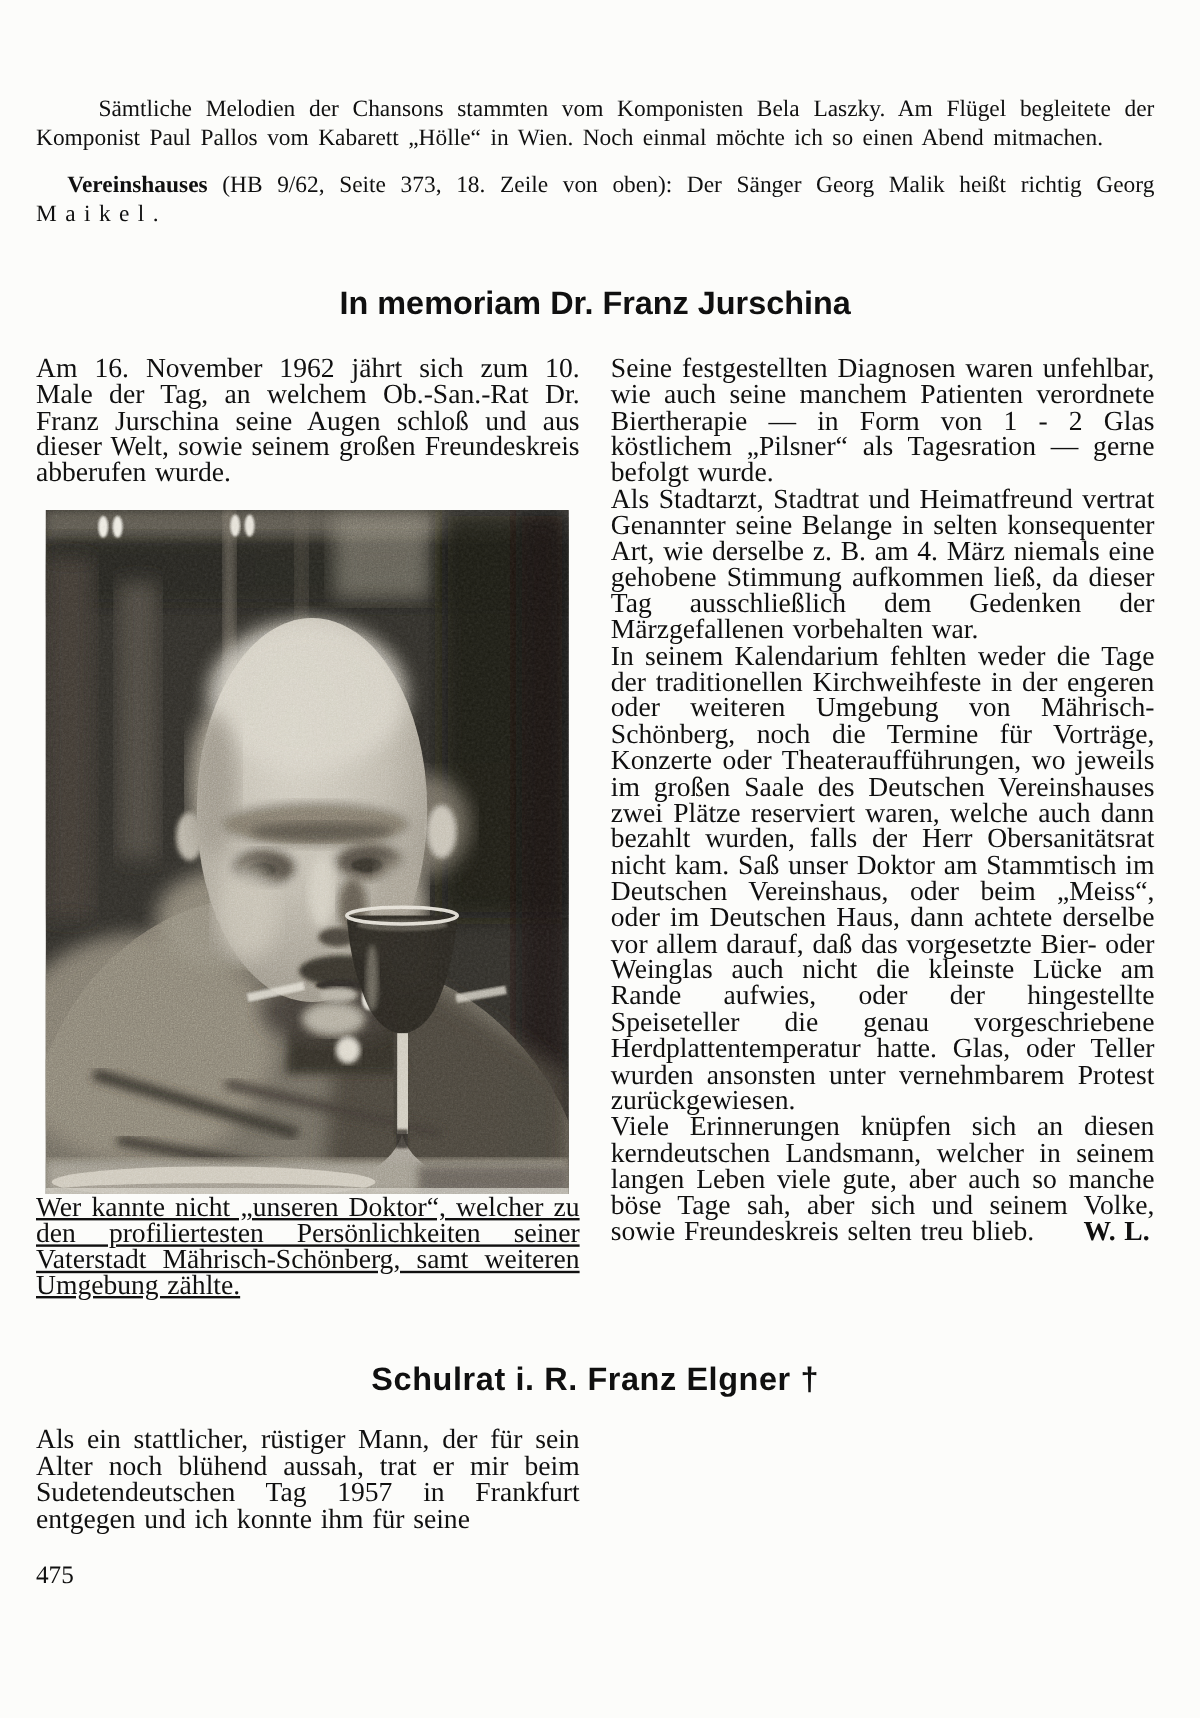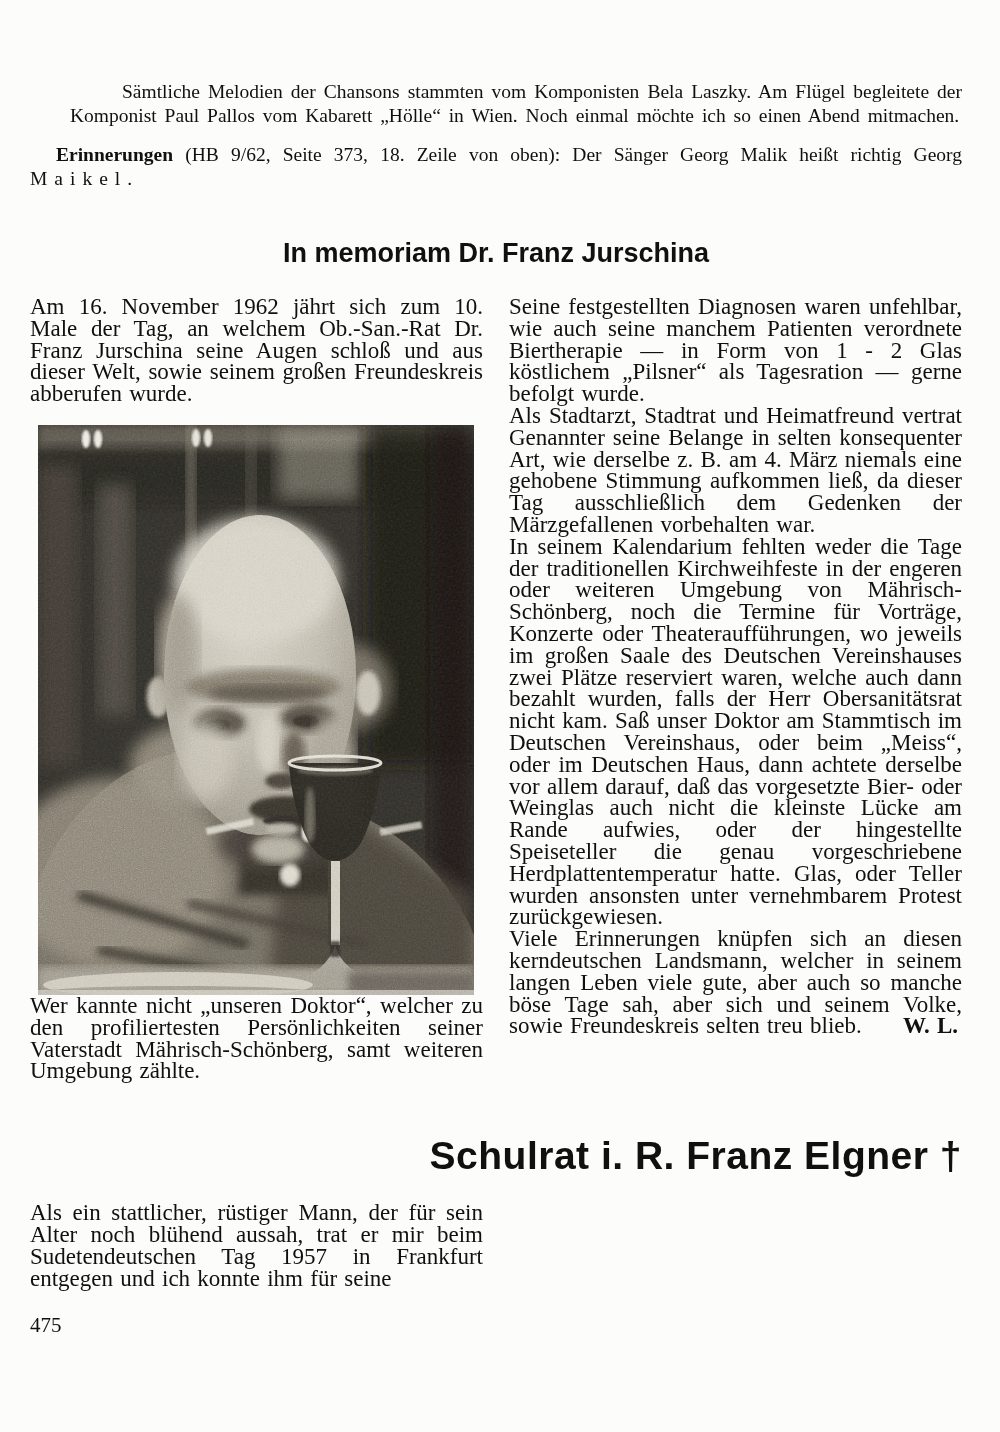--- a/index.html
+++ b/index.html
@@ -5,56 +5,56 @@
   html, body { margin:0; padding:0; }
   body {
     width:1000px; height:1432px; overflow:hidden;
     background:#fcfcfa; color:#101010;
     font-family:"Liberation Serif", serif;
   }
   .page { padding:80px 38px 0 30px; }
 
   
   .intro p { margin:0; font-size:19.5px; line-height:24px; text-align:justify; word-spacing:3px; }
-  .intro .p1 { text-indent:52px;margin-left:40px; }
+  .intro .p1 { text-indent:52px; }
   .intro .p2 { text-indent:26px; margin-top:15px; }
   .lead-bold { font-weight:bold; }
   .spaced-name { letter-spacing:7px; }
 
   h1.memoriam-title {
     font-size:27px; font-weight:bold; text-align:center;
     margin:47px 0 27px 0; font-family:Liberation Sans, sans-serif;
   }
 
   .cols { display:flex; gap:26px; }
   .col { width:453px; }
   .body-text { font-size:23px; line-height:21.8px; text-align:justify; word-spacing:1.5px; }
   .col p { margin:0; }
 
   .photo-wrap { margin:20px 0 0 8px; width:436px; height:570px; }
-  .caption { margin-top:21px; }
+  .caption { margin-top:21px;text-decoration:underline; }
 
   .sig { float:right; font-weight:bold; padding-right:4px; }
 
   h2.elgner-title {
     font-family:"Liberation Sans", sans-serif;
-    font-size:39px; font-weight:bold; text-align:right;
+    font-size:27px; font-weight:bold; text-align:center;
     letter-spacing:0.5px; margin:52px 0 24px 0;
   }
 
   .page-num { text-align:left; font-weight:normal; font-size:21px; margin-top:24px; padding-right:4px; }
 </style>
 </head>
 <body>
 
 <div class="page">
 
   <div class="intro">
     <p class="p1">Sämtliche Melodien der Chansons stammten vom Komponisten Bela Laszky. Am Flügel begleitete der Komponist Paul Pallos vom Kabarett „Hölle“ in Wien. Noch einmal möchte ich so einen Abend mitmachen.</p>
-    <p class="p2"><span class="lead-bold">Erinnerungen</span><span> (HB 9/62, Seite 373, 18. Zeile von oben):  Der Sänger Georg Malik heißt richtig Georg </span><span class="spaced-name">Maikel</span><span>.</span></p>
+    <p class="p2"><span class="lead-bold">Vereinshauses</span><span> (HB 9/62, Seite 373, 18. Zeile von oben):  Der Sänger Georg Malik heißt richtig Georg </span><span class="spaced-name">Maikel</span><span>.</span></p>
   </div>
 
   <h1 class="memoriam-title">In memoriam Dr. Franz Jurschina</h1>
 
   <div class="cols">
     <div class="col">
       <p class="body-text">Am 16. November 1962 jährt sich zum 10. Male der Tag, an welchem Ob.-San.-Rat Dr. Franz Jurschina seine Augen schloß und aus dieser Welt, sowie seinem großen Freundeskreis abberufen wurde.</p>
 
       <div class="photo-wrap">
         <svg width="436" height="570" viewBox="0 0 436 570" xmlns="http://www.w3.org/2000/svg">

